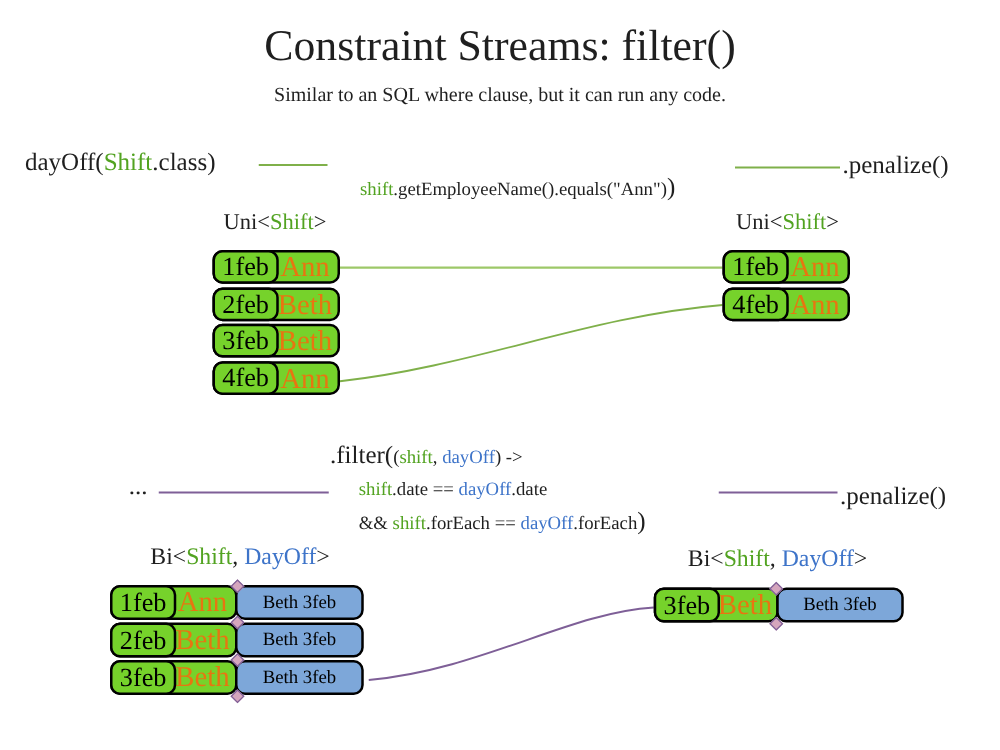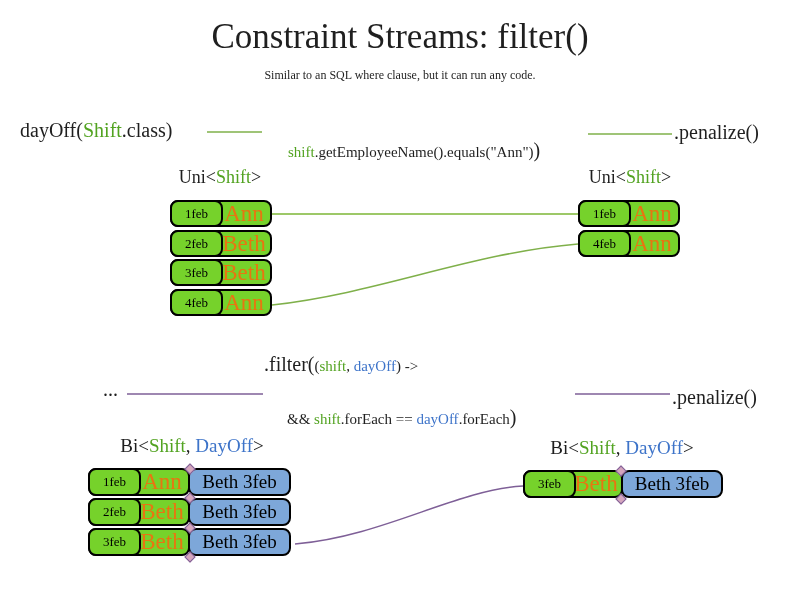--- a/index.html
+++ b/index.html
@@ -6,41 +6,41 @@
   .stage {
     position:relative; width:800px; height:600px; overflow:hidden;
     background:#ffffff;
     font-family:Liberation Serif, serif;
     color:var(--ink);
   }
   .connectors { position:absolute; left:0; top:0; width:800px; height:600px; }
   .title { position:absolute; left:0; right:0; top:17px; text-align:center;
            font-size:35px; color:var(--ink); white-space:nowrap; }
   .subtitle { position:absolute; left:0; right:0; top:68px; text-align:center;
-              font-size:12px; color:var(--ink); }
+              font-size:16px; color:var(--ink); }
   .code { position:absolute; white-space:nowrap; font-size:15px; line-height:1.15; }
   .big { font-size:20px; }
   .k { color:var(--ink); }
   .g { color:var(--green_text); }
   .b { color:var(--blue_text); }
   .type-label { position:absolute; text-align:center; font-size:18px; white-space:nowrap; }
   .bi-label { font-size:19px; }
   .shift-row { position:absolute; height:27px; }
   .bi-row { height:28px; }
   .pill { position:absolute; background:var(--green_fill); border:2px solid #000;
           border-radius:8px; box-sizing:border-box; }
   .green-outer { left:0; top:0; bottom:0; width:102px; }
   .name { position:absolute; left:48px; right:2px; top:0; bottom:0;
           display:flex; align-items:center; justify-content:center;
           color:var(--orange_text); font-size:23px;text-align:right; }
   .date { left:0; top:0; bottom:0; width:53px; display:flex; align-items:center;
-          justify-content:center; font-size:13px; color:#000; z-index:1; }
+          justify-content:center; font-size:21px; color:#000; z-index:1; }
   .blue { left:100px; right:0; top:0; bottom:0; background:var(--blue_fill);
           display:flex; align-items:center; justify-content:center;
-          font-size:19px; color:#000; }
+          font-size:15px; color:#000; }
   .diamond { position:absolute; width:6px; height:6px; background:var(--diamond_fill);
              border:1px solid var(--line_purple); transform:rotate(45deg); z-index:3; }
 </style>
 </head>
 <body>
 
 <div class="stage">
 
   <svg class="connectors" viewBox="0 0 800 600" fill="none">
     <path d="M207 132 H262" style="stroke:var(--line_green);stroke-width:1.5"></path>
@@ -105,20 +105,23 @@
     <div class="pill green-outer">
         <span class="name">Ann</span>
       </div>
     <div class="pill date">4feb</div>
   </div>
 
   <div class="code big k" style="left:103px; top:378px;">...</div>
   <div class="code" style="left:264px; top:353px;">
     <span class="k big">.filter(</span><span class="k">(</span><span class="g">shift</span><span class="k">, </span><span class="b">dayOff</span><span class="k">)</span><span class="k"> -&gt;</span>
   </div>
+  <div class="code" style="left:287px; top:384px;">
+    <span class="g">shift</span><span class="k">.date == </span><span class="b">dayOff</span><span class="k">.date</span>
+  </div>
   <div class="code" style="left:287px; top:406px;">
     <span class="k">&amp;&amp; </span><span class="g">shift</span><span class="k">.forEach == </span><span class="b">dayOff</span><span class="k">.forEach</span><span class="k big">)</span>
   </div>
   <div class="code big k" style="left:672px; top:386px;">.penalize()</div>
 
   <div class="type-label bi-label" style="left:82px; top:435px; width:220px;">
     <span class="k">Bi&lt;</span><span class="g">Shift</span><span class="k">, </span><span class="b">DayOff</span><span class="k">&gt;</span>
   </div>
   <div class="type-label bi-label" style="left:512px; top:437px; width:220px;">
     <span class="k">Bi&lt;</span><span class="g">Shift</span><span class="k">, </span><span class="b">DayOff</span><span class="k">&gt;</span>

